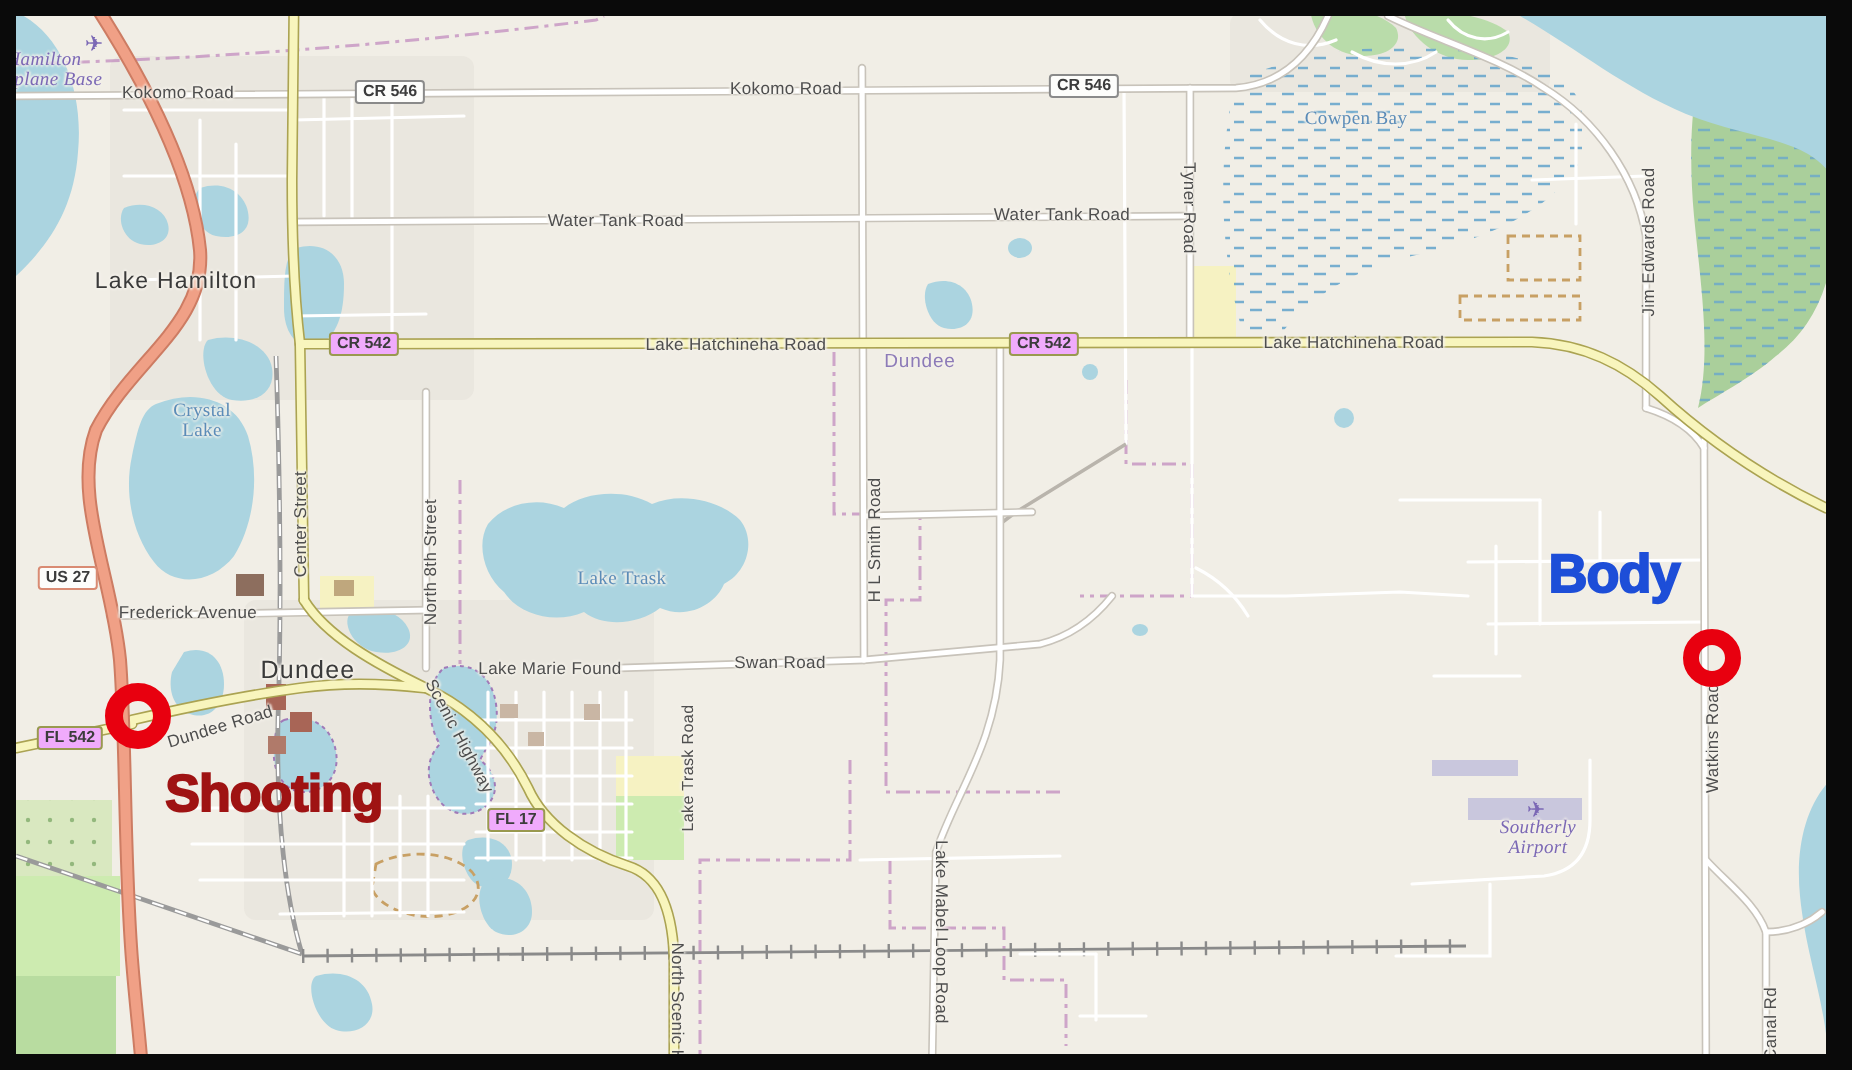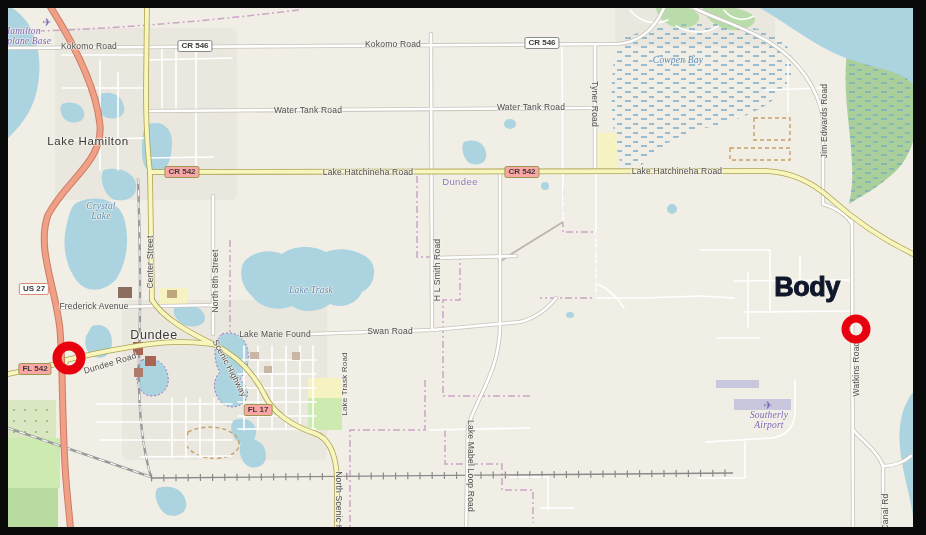--- a/index.html
+++ b/index.html
@@ -8,27 +8,27 @@
   #map{position:absolute;left:8px;top:8px;width:905px;height:519px;background:#f1eee6;overflow:hidden;}
   #layers{position:absolute;left:-8px;top:-8px;width:926px;height:535px;}
   #labels{position:absolute;left:-8px;top:-8px;width:926px;height:535px;}
   .lbl{position:absolute;transform:translate(-50%,-50%);font-size:8.5px;color:#4e4e4e;
        white-space:nowrap;letter-spacing:.2px;
        text-shadow:-1px 0 1px #f4f1ea,1px 0 1px #f4f1ea,0 -1px 1px #f4f1ea,0 1px 1px #f4f1ea;}
   .lbl.vup{transform:translate(-50%,-50%) rotate(-90deg);}
   .lbl.vdn{transform:translate(-50%,-50%) rotate(90deg);}
   .lbl.place{font-size:11.5px;color:#3a3a3a;letter-spacing:.6px;}
   .lbl.place-sm{font-size:9.5px;color:#8d7bb8;letter-spacing:.4px;}
-  .lbl.water-name{font-family:"Liberation Serif",serif;font-style:italic;color:#5b8cb8;font-size:9.5px;
+  .lbl.water-name{font-family:"Liberation Serif",serif;color:#5b8cb8;font-size:9.5px;
        white-space:normal;text-align:center;line-height:1.05;}
   .lbl.poi{font-family:"Liberation Serif",serif;font-style:italic;color:#7b68b5;font-size:9.5px;
        white-space:normal;text-align:center;line-height:1.1;}
   .shield{position:absolute;transform:translate(-50%,-50%);font-size:8px;font-weight:bold;color:#3c3c3c;
        background:#fdfdfb;border:1px solid #8a8a8a;border-radius:2px;padding:0px 3px;line-height:10px;}
-  .shield.yellow{background:#fca5a5;border-color:#99994f;}
+  .shield.yellow{background:#f0abfc;border-color:#99994f;}
   .shield.trunk{border-color:#d98b73;}
   .plane{position:absolute;transform:translate(-50%,-50%);color:#7b68b5;font-size:11px;}
   .annotation{position:absolute;transform:translate(-50%,-50%);text-align:center;
        font-weight:900;font-size:26px;line-height:27px;letter-spacing:-.5px;
        -webkit-text-stroke:1px currentColor;z-index:30;}
   .annotation span{display:block;}
   .ring{position:absolute;transform:translate(-50%,-50%);border-radius:50%;z-index:29;}
   .ring.big{width:15px;height:15px;border:9px solid;}
   .ring.small{width:13px;height:13px;border:8px solid;}
 </style>
@@ -284,20 +284,21 @@
       <div class="lbl water-name" style="left:311px;top:291px;width:80px">Lake Trask</div>
       <div class="lbl water-name" style="left:678px;top:61px;width:52px">Cowpen Bay</div>
 
       <span class="plane" style="left:47px;top:22px">✈</span>
       <div class="lbl poi" style="left:22px;top:36px;width:62px">Hamilton Seaplane Base</div>
       <span class="plane" style="left:768px;top:405px">✈</span>
       <div class="lbl poi" style="left:769px;top:420px;width:58px">Southerly Airport</div>
 
       <div class="ring big" style="left:69px;top:358px;border-color:#e8000f"></div>
       <div class="annotation" style="left:137px;top:397px;color:#9f1313">
+        <span>Shooting</span>
       </div>
       <div class="ring small" style="left:856px;top:329px;border-color:#e8000f"></div>
-      <div class="annotation" style="left:807px;top:287px;color:#0f172a;font-size:27px;line-height:28px">
+      <div class="annotation" style="left:807px;top:287px;color:#1d4ed8;font-size:27px;line-height:28px">
         <span>Body</span>
       </div>
     </div>
   </div>
 </div>
 
 </body></html>

